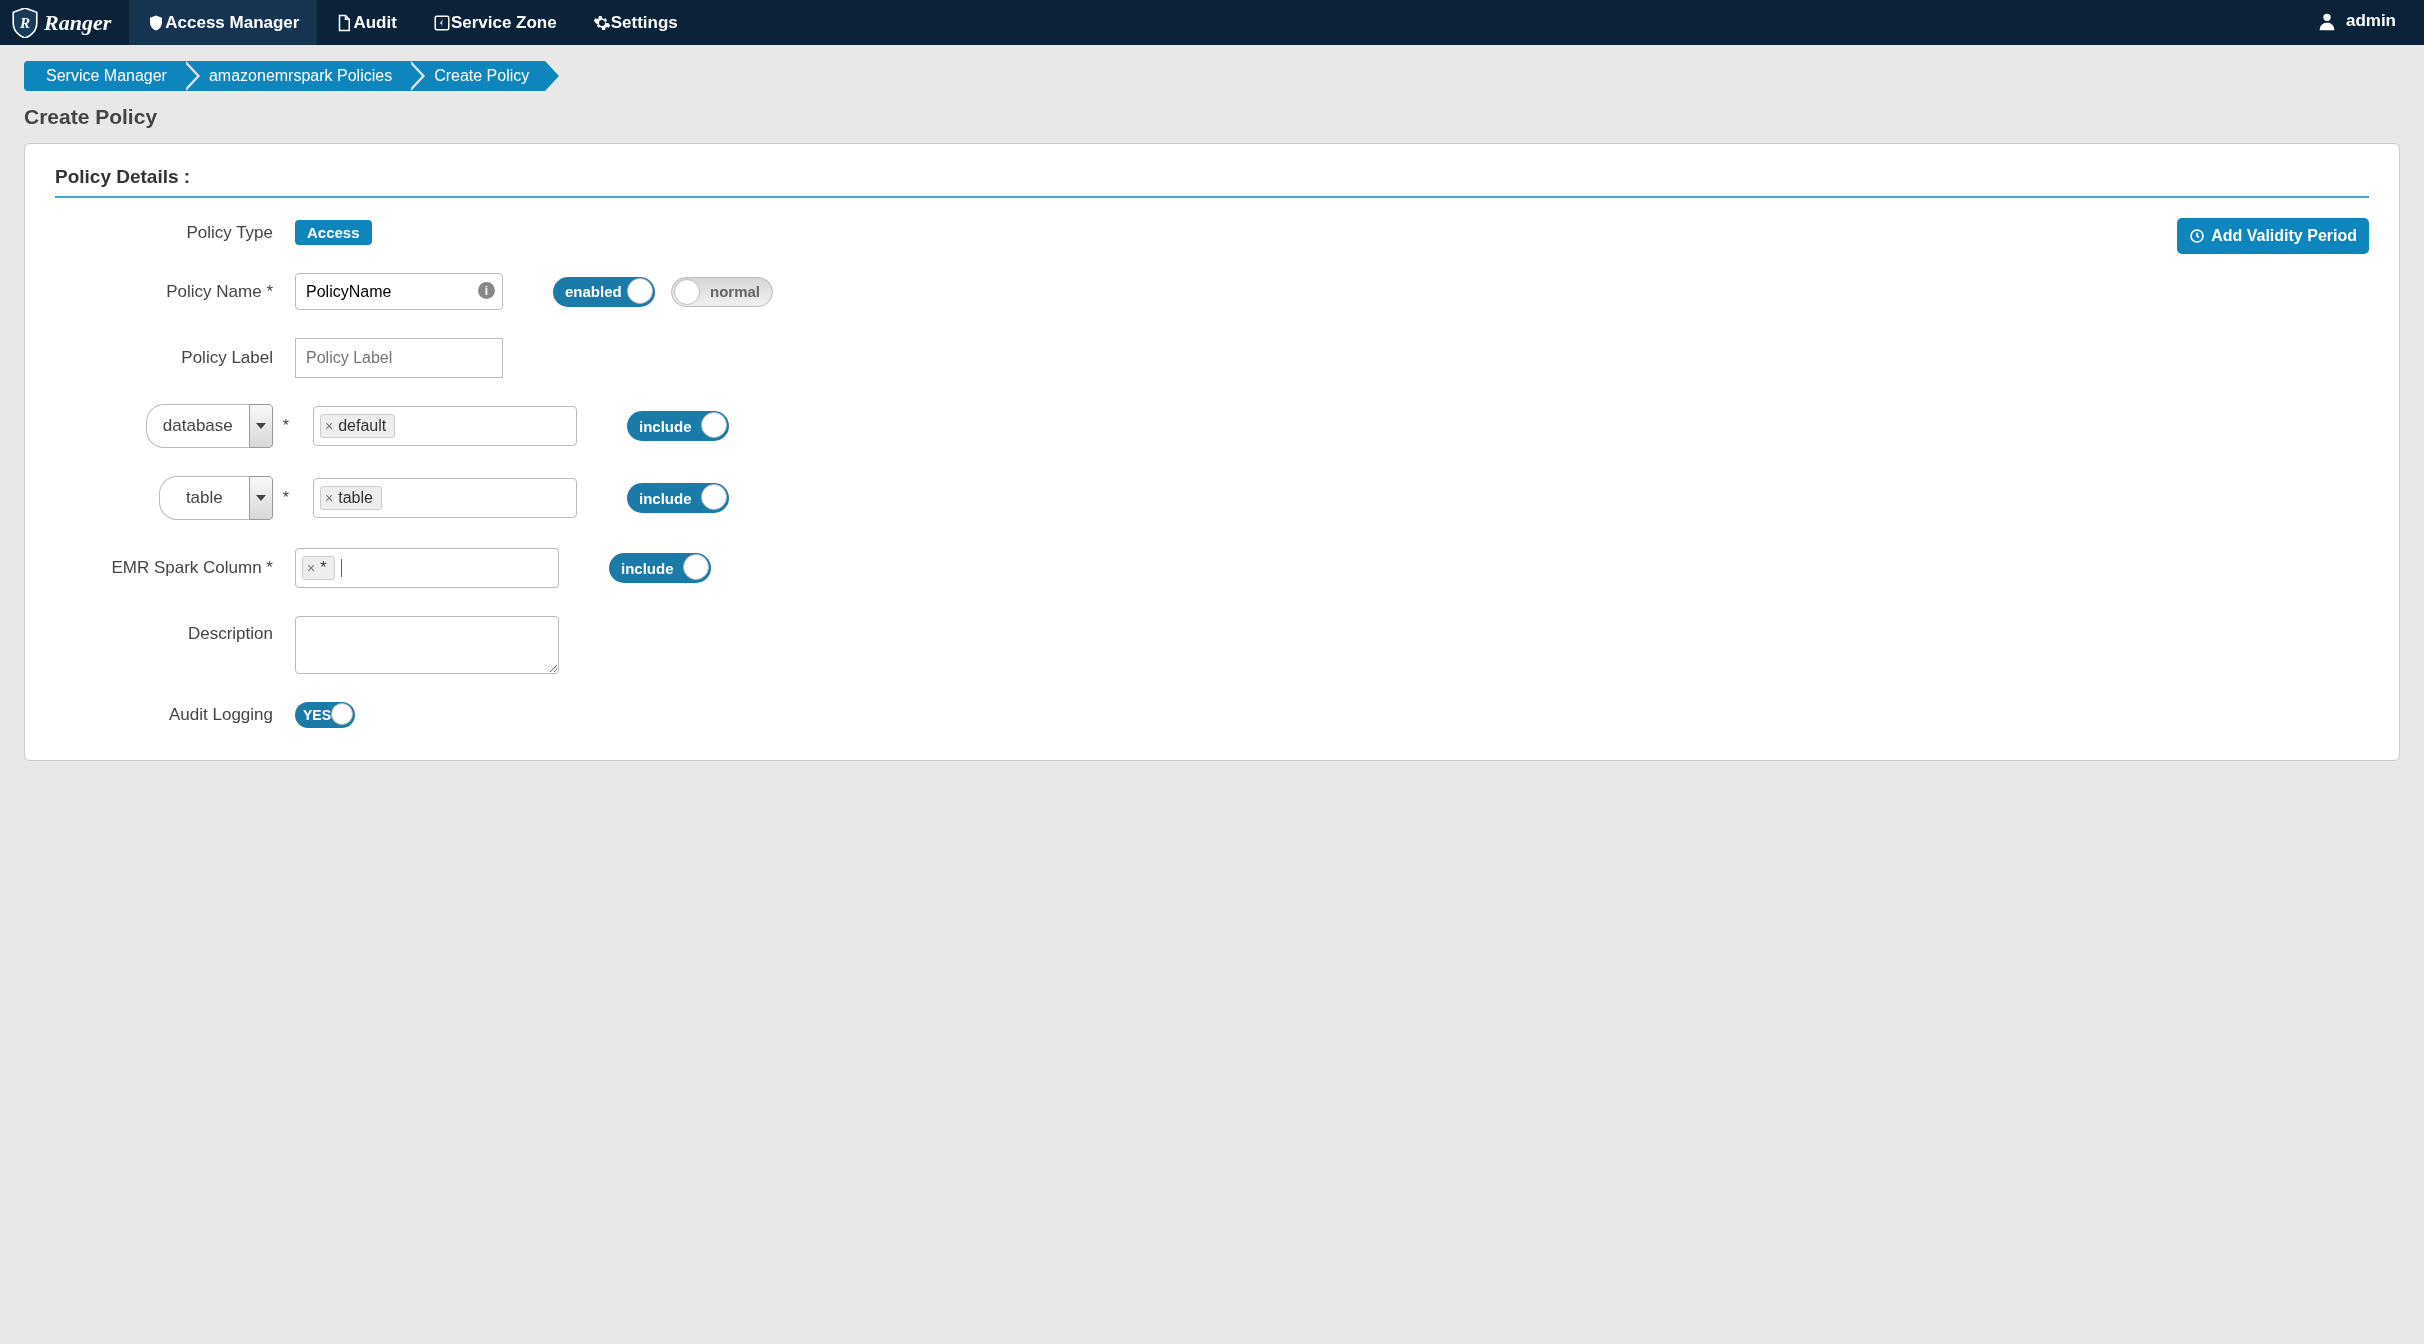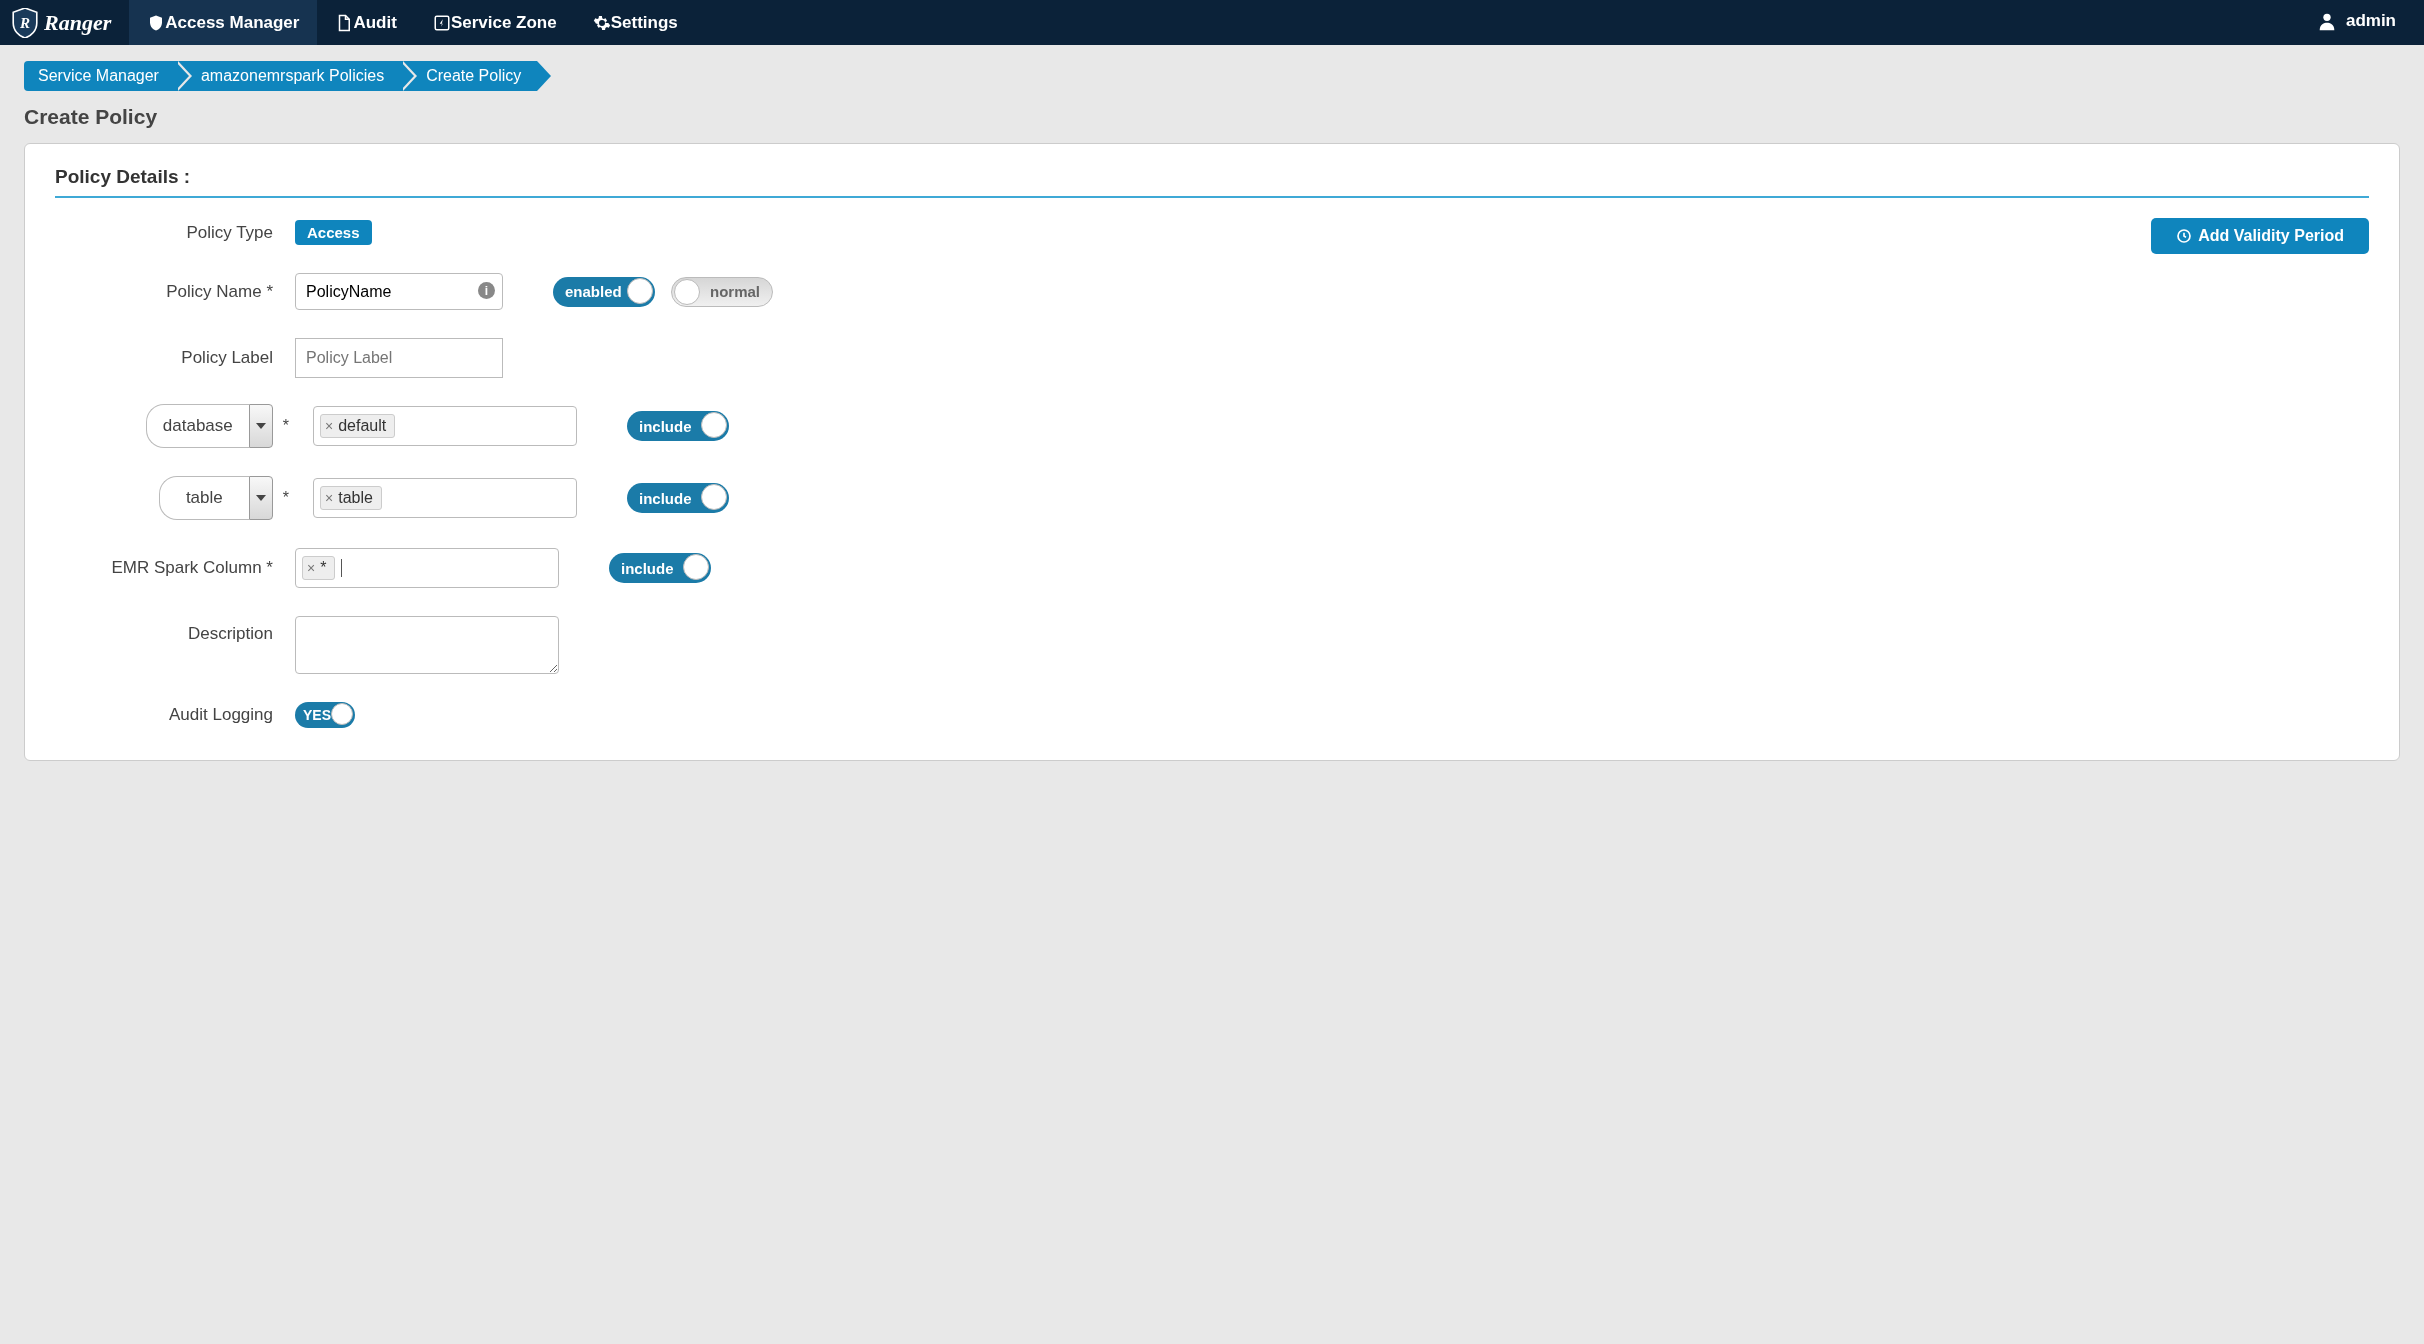--- a/index.html
+++ b/index.html
@@ -50,21 +50,21 @@
   .crumb {
     background: #0f85bd;
     color: #fff;
     padding: 0 16px 0 26px;
     display: flex;
     align-items: center;
     position: relative;
     font-size: 16px;
     cursor: pointer;
   }
-  .crumb:first-child { padding-left: 14px; border-radius: 4px 0 0 4px; }
+  .crumb:first-child { padding-left: 22px; border-radius: 4px 0 0 4px; }
   .crumb::after {
     content: '';
     position: absolute;
     right: -14px;
     top: 0;
     width: 0; height: 0;
     border-top: 15px solid transparent;
     border-bottom: 15px solid transparent;
     border-left: 14px solid #0f85bd;
     z-index: 2;
@@ -134,21 +134,21 @@
     border-radius: 4px;
     font-size: 15px;
   }
 
   .btn-validity {
     position: absolute;
     right: 0;
     top: -2px;
     background: #0f85bd;
     color: #fff;
-    padding: 9px 25px;
+    padding: 9px 12px;
     border: none;
     border-radius: 5px;
     font-size: 16px;
     font-weight: 600;
     cursor: pointer;
     display: flex;
     align-items: center;
     gap: 6px;
   }
   .clock-icon { width:16px; height:16px; }

